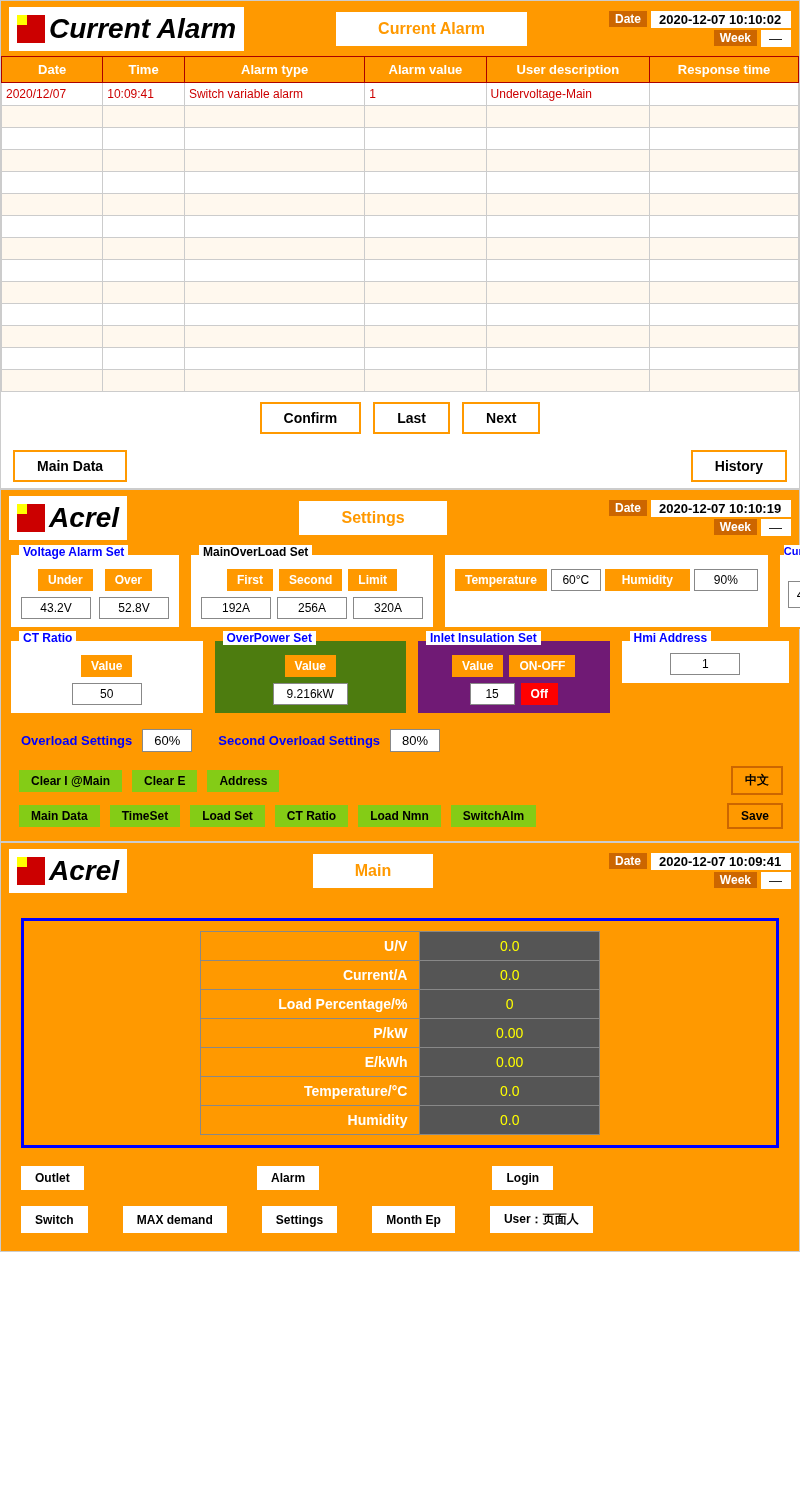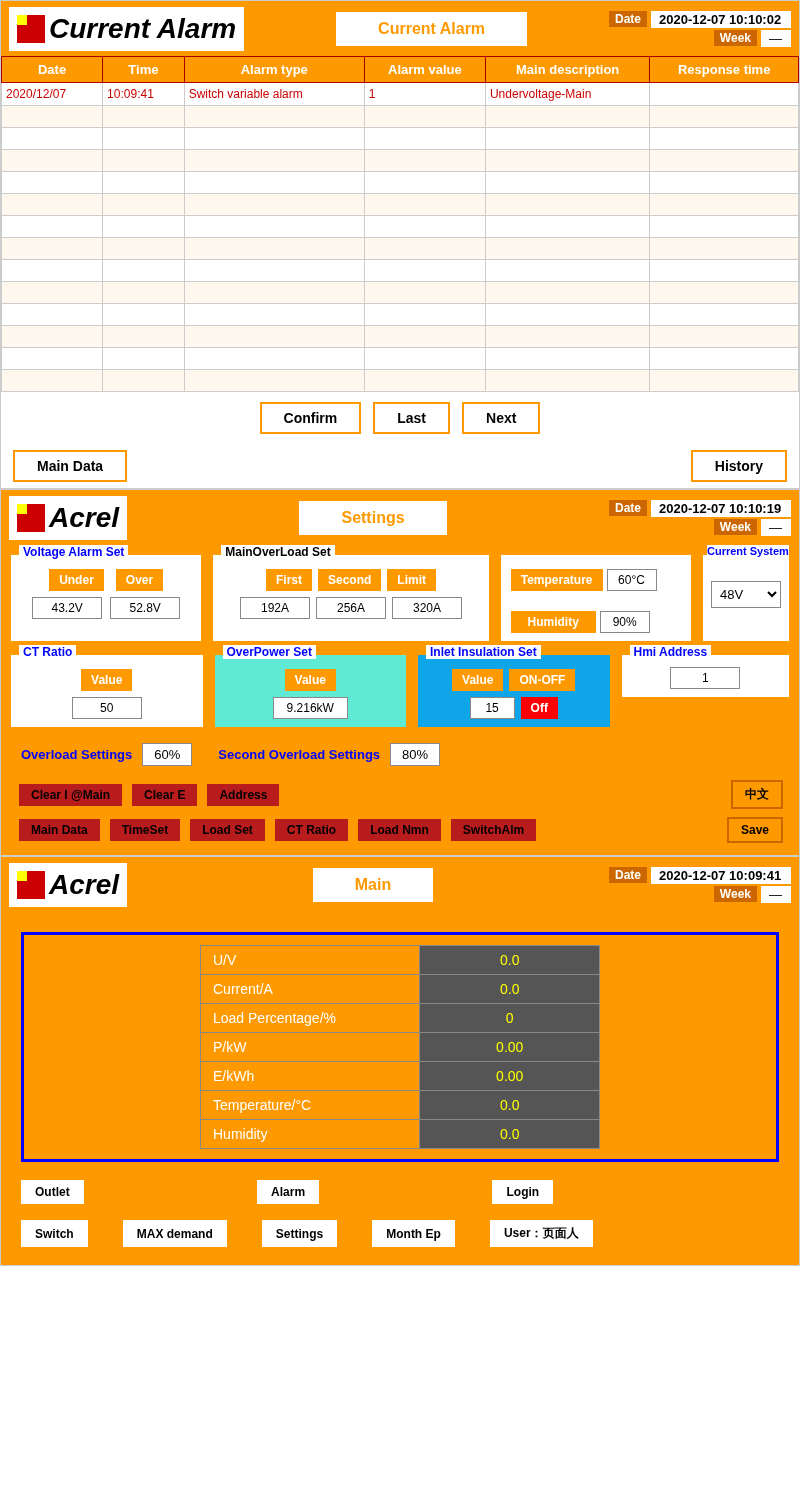--- a/index.html
+++ b/index.html
@@ -193,21 +193,21 @@
       text-align: center;
     }
     .action-btns-row {
       display: flex;
       align-items: center;
       gap: 6px;
       padding: 4px 8px;
       background: #f90;
     }
     .a-btn {
-      background: #b91c1c;
+      background: #84cc16;
       border: 2px solid #f90;
       padding: 4px 12px;
       font-size: 12px;
       font-weight: bold;
       cursor: pointer;
       color: #000;
     }
     .a-btn-orange {
       background: #f90;
       border: 2px solid #c60;
@@ -230,22 +230,22 @@
       margin: 0 auto;
     }
     .data-table td {
       border: 1px solid #888;
       padding: 6px 12px;
       font-size: 14px;
     }
     .data-table td.label-cell {
       background: #f90;
       color: #fff;
-      font-weight: normal;
-      text-align: left;
+      font-weight: bold;
+      text-align: right;
       width: 55%;
     }
     .data-table td.value-cell {
       background: #555;
       color: #ff0;
       text-align: center;
       width: 45%;
     }
     .nav-row {
       display: flex;
@@ -293,21 +293,21 @@
   </div>
 
   <div style="padding:0;">
     <table class="alarm-table">
       <thead>
         <tr>
           <th>Date</th>
           <th>Time</th>
           <th>Alarm type</th>
           <th>Alarm value</th>
-          <th>Main description</th>
+          <th>User description</th>
           <th>Response time</th>
         </tr>
       </thead>
       <tbody id="alarm-tbody">
       <tr>
             <td>2020/12/07</td>
             <td>10:09:41</td>
             <td>Switch variable alarm</td>
             <td>1</td>
             <td>Undervoltage-Main</td>
@@ -487,28 +487,28 @@
           </div>
           <div style="display:flex;gap:6px;">
             <input class="s-input" value="192A" style="">
             <input class="s-input" value="256A" style="">
             <input class="s-input" value="320A" style="">
           </div>
         </div>
       </div>
 
       <div style="border:2px solid #f90;background:#fff;padding:10px 10px 8px 10px;position:relative;flex:1;">
-        <div style="display:flex;flex-direction:column;gap:20px;padding-top:4px;">
+        <div style="display:flex;flex-direction:row;gap:4px;padding-top:4px;">
           <div class="temp-row">
             <button class="s-btn" style="min-width:85px;">Temperature</button>
             <input class="s-input" value="60°C" style="width: 50px;">
           </div>
           <div class="temp-row">
             <button class="s-btn" style="min-width:85px;">Humidity</button>
-            <input class="s-input" value="90%" style="width: 50px;">
+            <input class="s-input" value="90%" style="width: 64px;">
           </div>
         </div>
       </div>
 
       <div style="border:2px solid #f90;background:#fff;padding:10px 8px 8px 8px;position:relative;min-width:90px;">
         <span style="position:absolute;top:-10px;left:4px;background:#fff;color:#00f;font-size:11px;font-weight:bold;white-space:nowrap;">Current System</span>
         <div style="padding-top:8px;">
           <select class="sys-select">
             <option>48V</option>
           </select>
@@ -519,29 +519,29 @@
     <div style="display:flex;gap:8px;margin-top:10px;align-items:flex-start;">
 
       <div style="border:2px solid #f90;background:#fff;padding:10px 10px 8px 10px;position:relative;flex:1;">
         <span style="position:absolute;top:-10px;left:8px;background:#fff;color:#00f;font-size:12px;font-weight:bold;padding:0 4px;">CT Ratio</span>
         <div style="display:flex;flex-direction:column;align-items:center;gap:6px;padding-top:4px;">
           <button class="s-btn">Value</button>
           <input class="s-input" value="50" style="">
         </div>
       </div>
 
-      <div style="border:2px solid #f90;background:#5eead4;padding:10px 10px 8px 10px;position:relative;flex:1;">
+      <div style="border:2px solid #f90;background:#4d7c0f;padding:10px 10px 8px 10px;position:relative;flex:1;">
         <span style="position:absolute;top:-10px;left:8px;background:#fff;color:#00f;font-size:12px;font-weight:bold;padding:0 4px;">OverPower Set</span>
         <div style="display:flex;flex-direction:column;align-items:center;gap:6px;padding-top:4px;">
           <button class="s-btn">Value</button>
           <input class="s-input-wide" value="9.216kW" style="">
         </div>
       </div>
 
-      <div style="border:2px solid #f90;background:#0ea5e9;padding:10px 10px 8px 10px;position:relative;flex:1;">
+      <div style="border:2px solid #f90;background:#701a75;padding:10px 10px 8px 10px;position:relative;flex:1;">
         <span style="position:absolute;top:-10px;left:8px;background:#fff;color:#00f;font-size:12px;font-weight:bold;padding:0 4px;">Inlet Insulation Set</span>
         <div style="display:flex;flex-direction:column;align-items:center;gap:6px;padding-top:4px;">
           <div style="display:flex;gap:6px;">
             <button class="s-btn">Value</button>
             <button class="s-btn">ON-OFF</button>
           </div>
           <div style="display:flex;gap:6px;align-items:center;">
             <input class="s-input" value="15" style="width: 45px;">
             <button class="off-btn">Off</button>
           </div>

